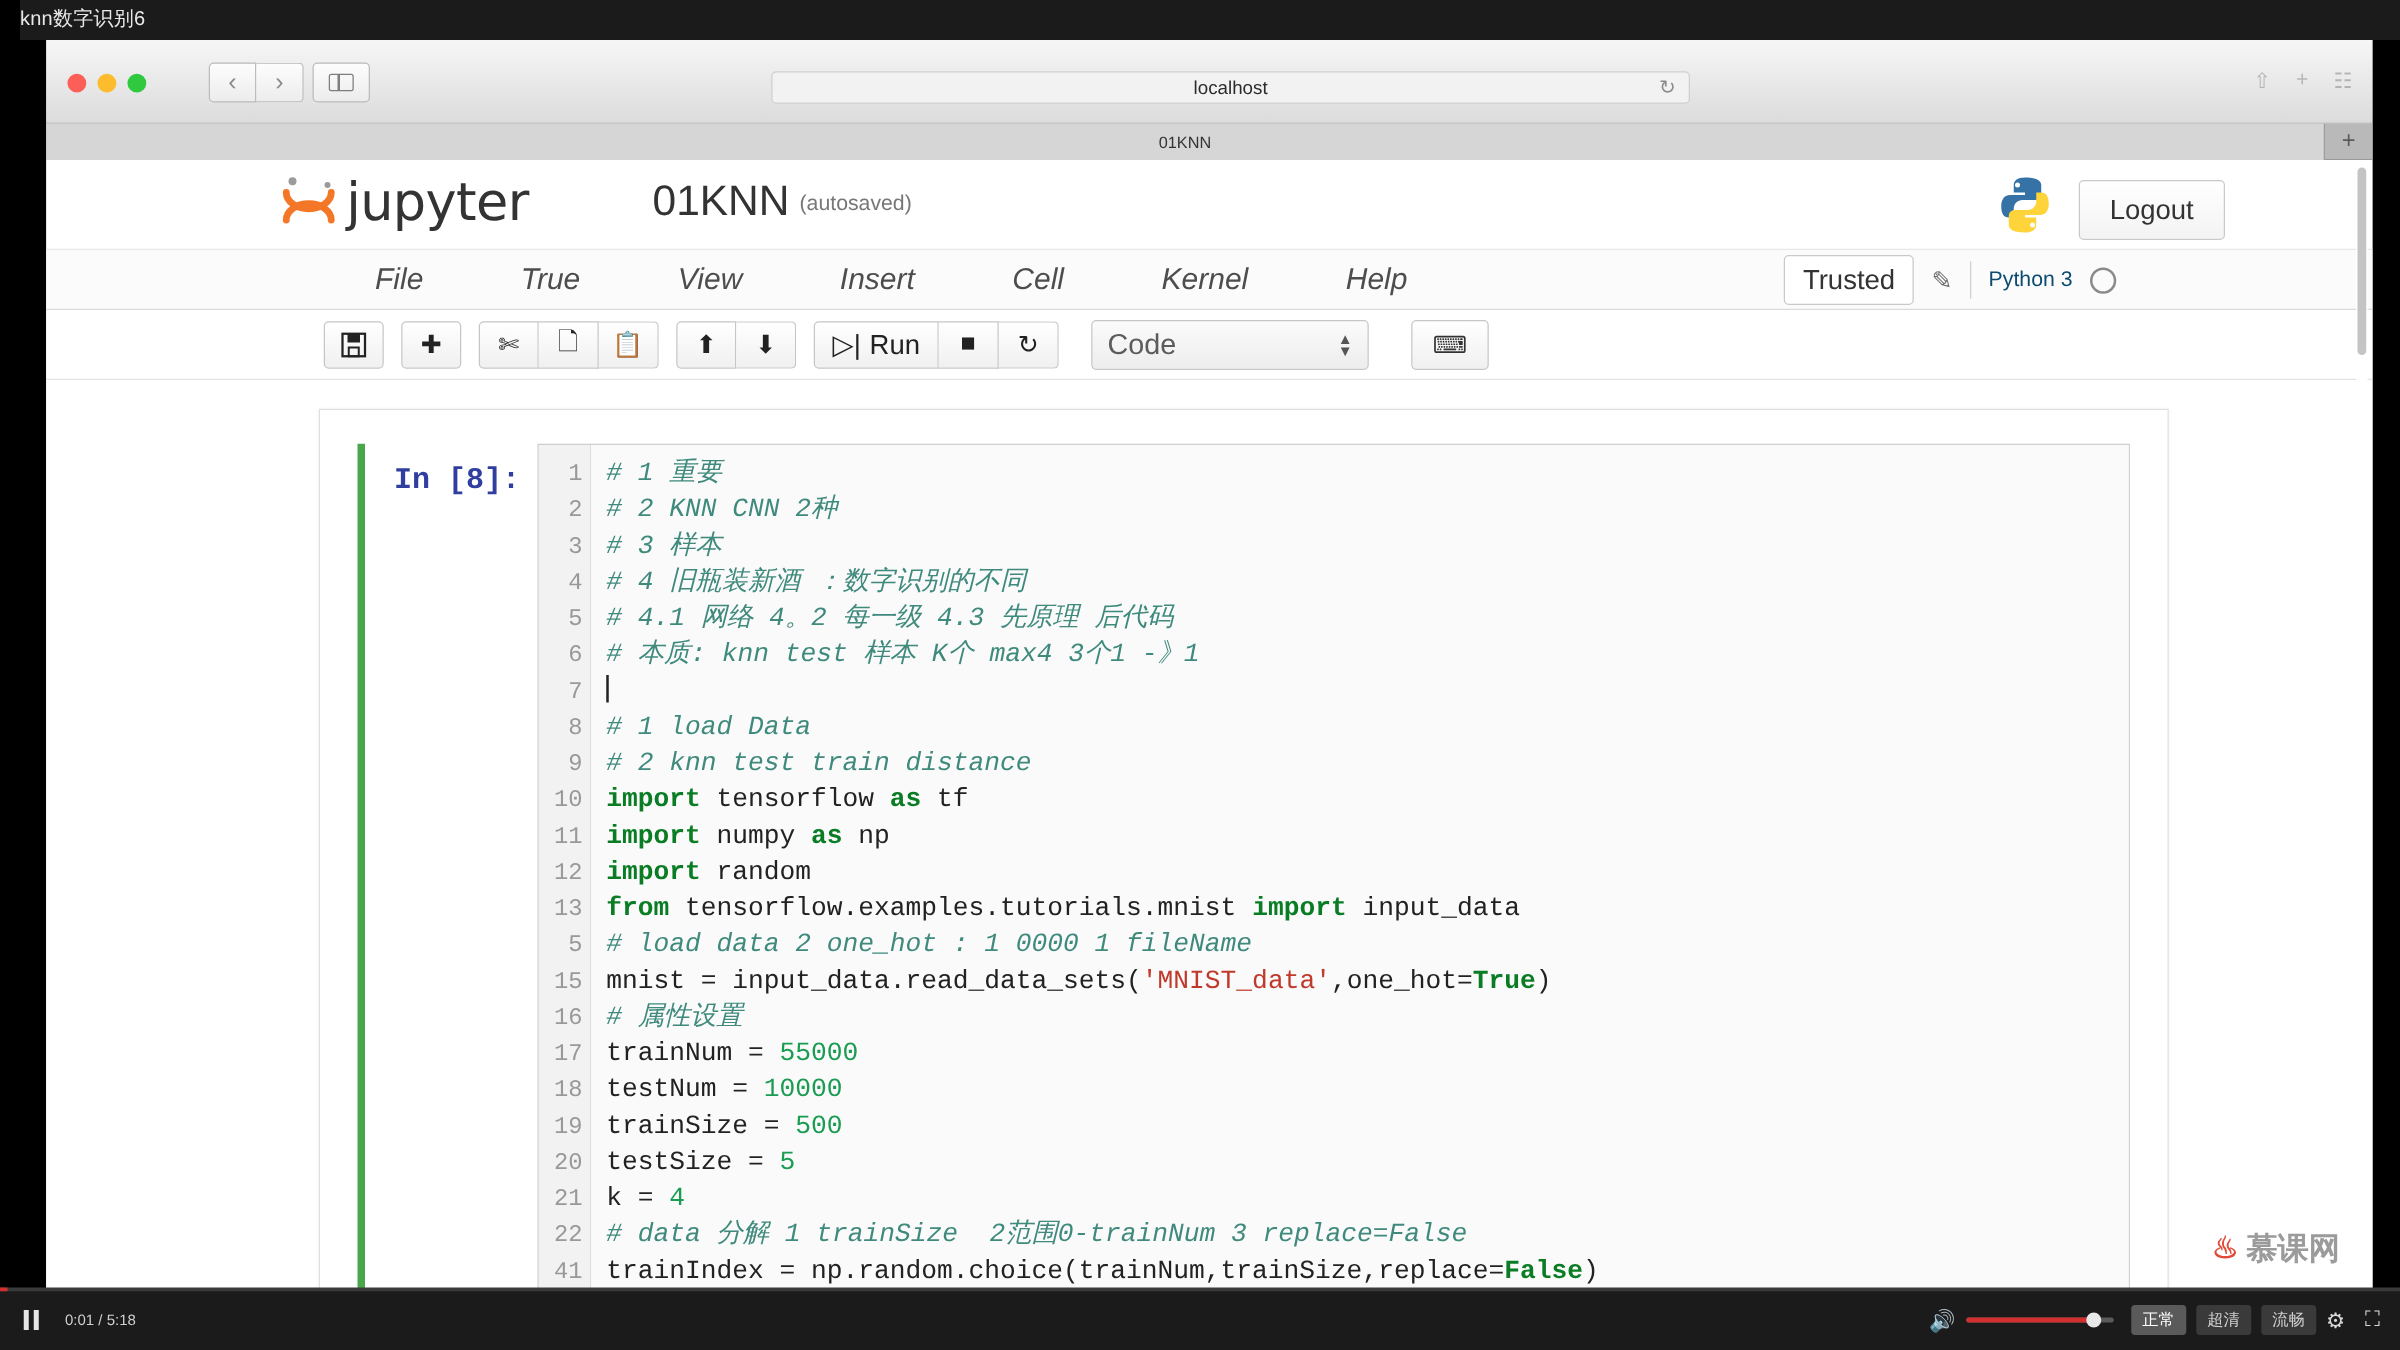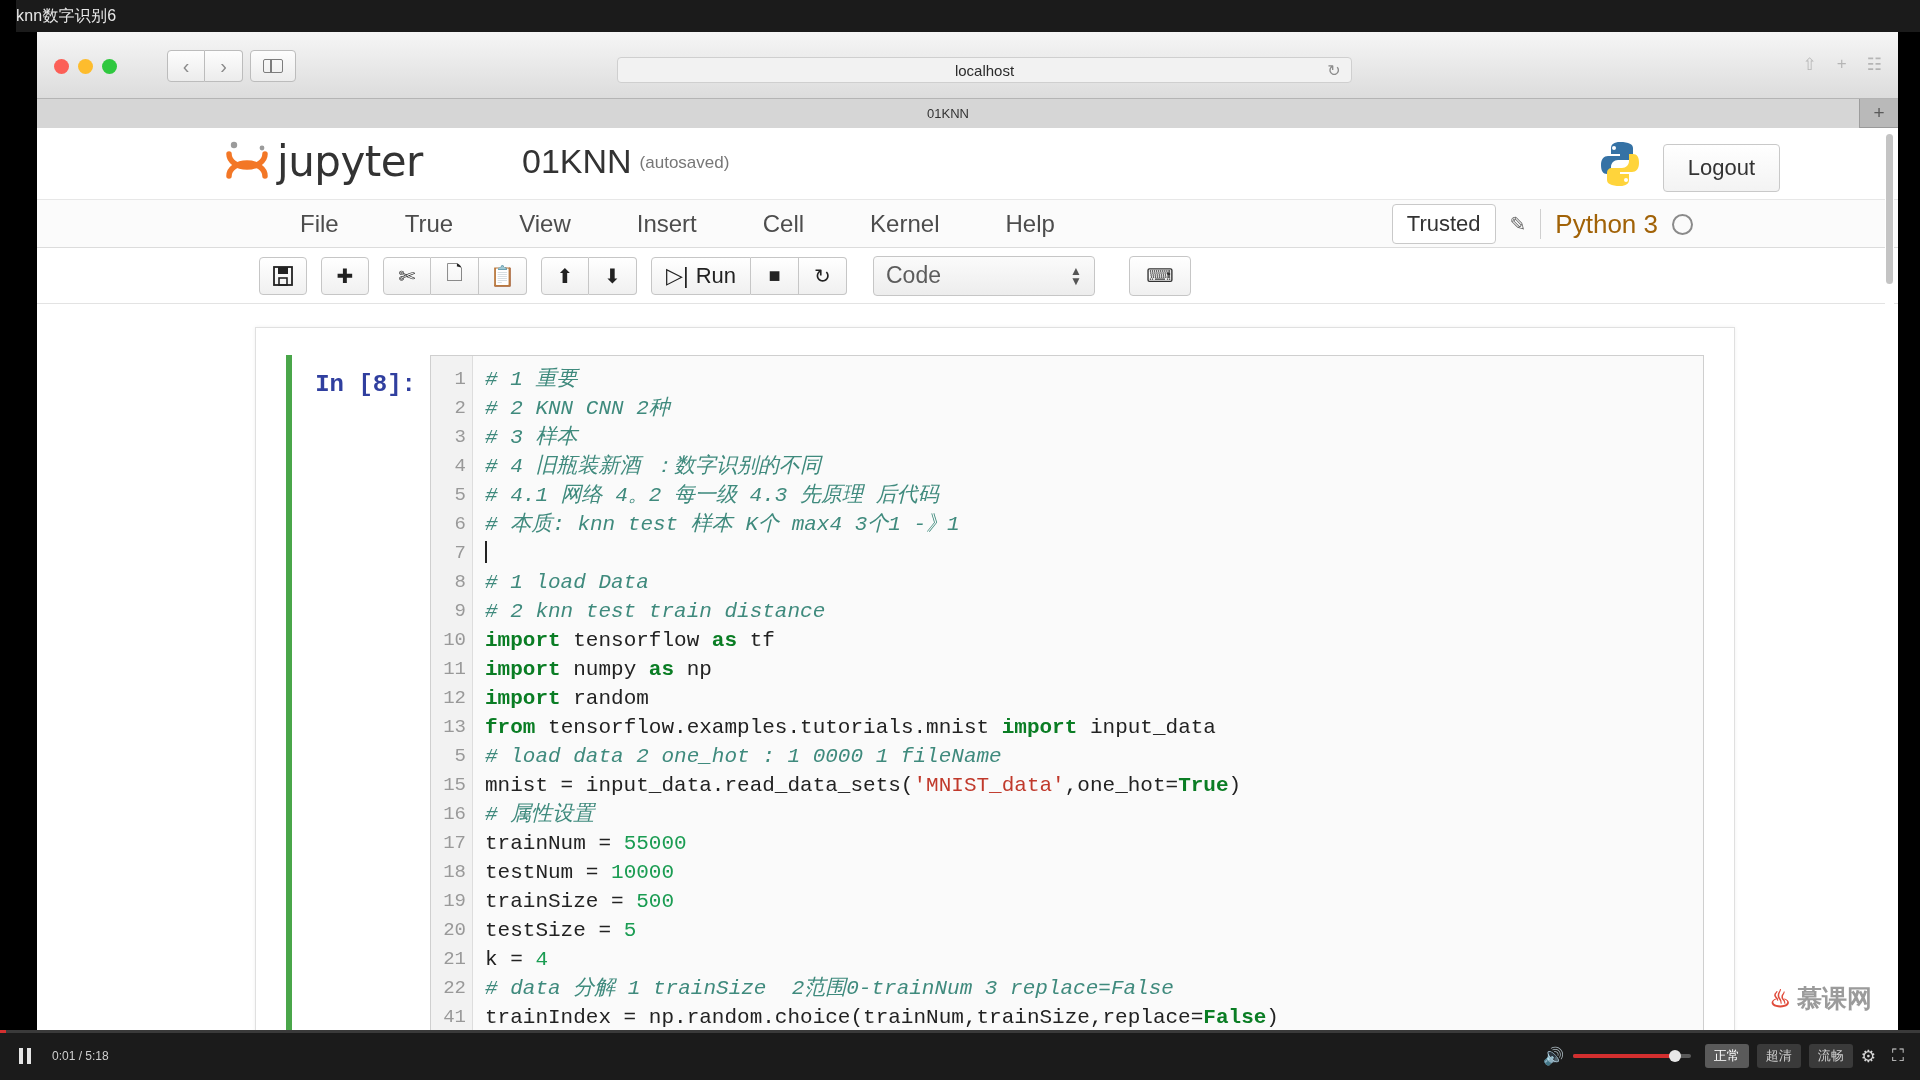--- a/index.html
+++ b/index.html
@@ -118,31 +118,31 @@
     padding: 10px 24px; border: 1px solid #c9c9c9; border-radius: 4px;
     background: linear-gradient(#ffffff, #f3f3f3);
     font-size: 22px; color: #333;
   }
 
   
   .jp-menubar {
     position: relative; height: 48px; border-bottom: 1px solid #dcdcdc;
     background: #fbfbfb; padding-left: 230px;
   }
-  .jp-menus { display: flex; gap: 0; }
+  .jp-menus { display: flex; gap: 12px; font-style: italic; }
   .jp-menu { padding: 0 33px; line-height: 48px; font-size: 24px; color: #4d4d4d; }
 
   .mb-right { position: absolute; right: 205px; top: 0; height: 48px; display: flex; align-items: center; gap: 14px; }
   .trusted {
     padding: 6px 14px; border: 1px solid #c9c9c9; border-radius: 4px;
     background: #fff; font-size: 22px; color: #333;
   }
   .pencil { font-size: 20px; color: #6d6d6d; }
   .mb-divider { width: 1px; height: 30px; background: #cfcfcf; }
-  .kernel-name { font-size: 26px; color: #a16207; }
+  .kernel-name { font-size: 17px; color: #0c4a6e; }
   .kernel-ind { width: 21px; height: 21px; border: 2px solid #8a8a8a; border-radius: 50%; }
 
   
   .jp-toolbar {
     position: relative; height: 56px; border-bottom: 1px solid #e3e3e3;
     background: #fff; padding-left: 222px; display: flex; align-items: center; gap: 14px;
   }
   .tb-group { display: flex; }
   .tb-btn {
     width: 48px; height: 38px;

